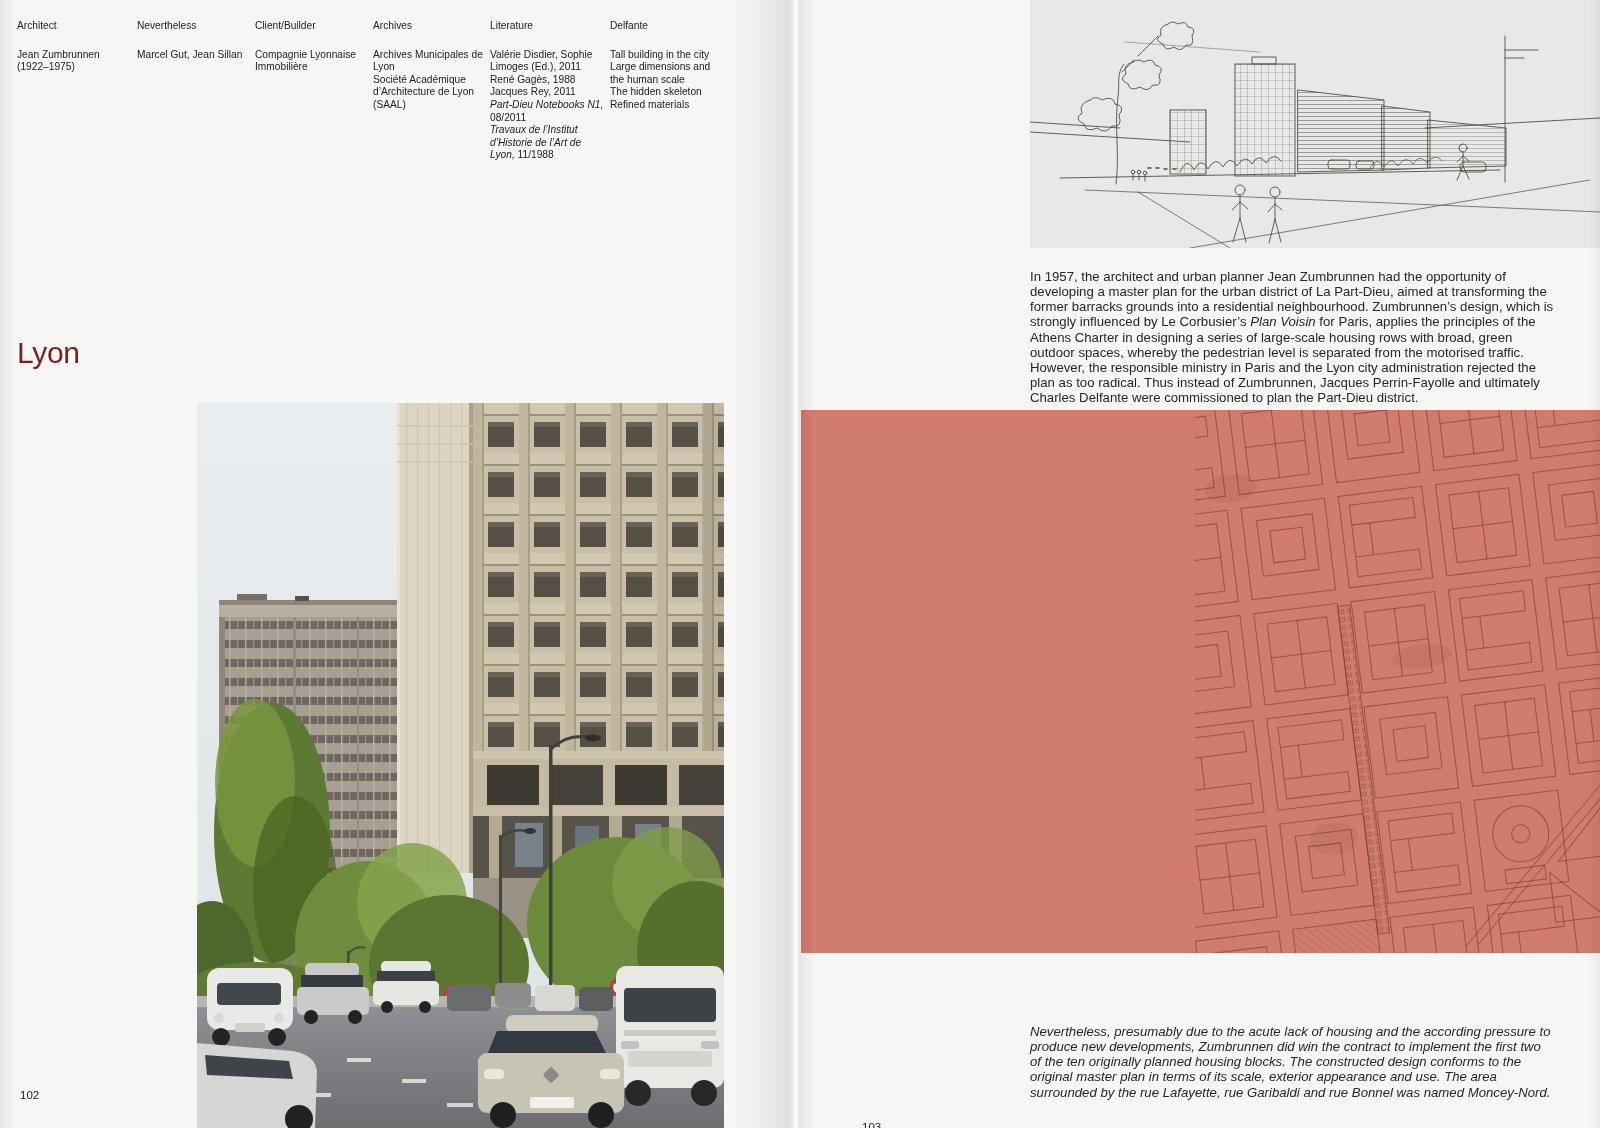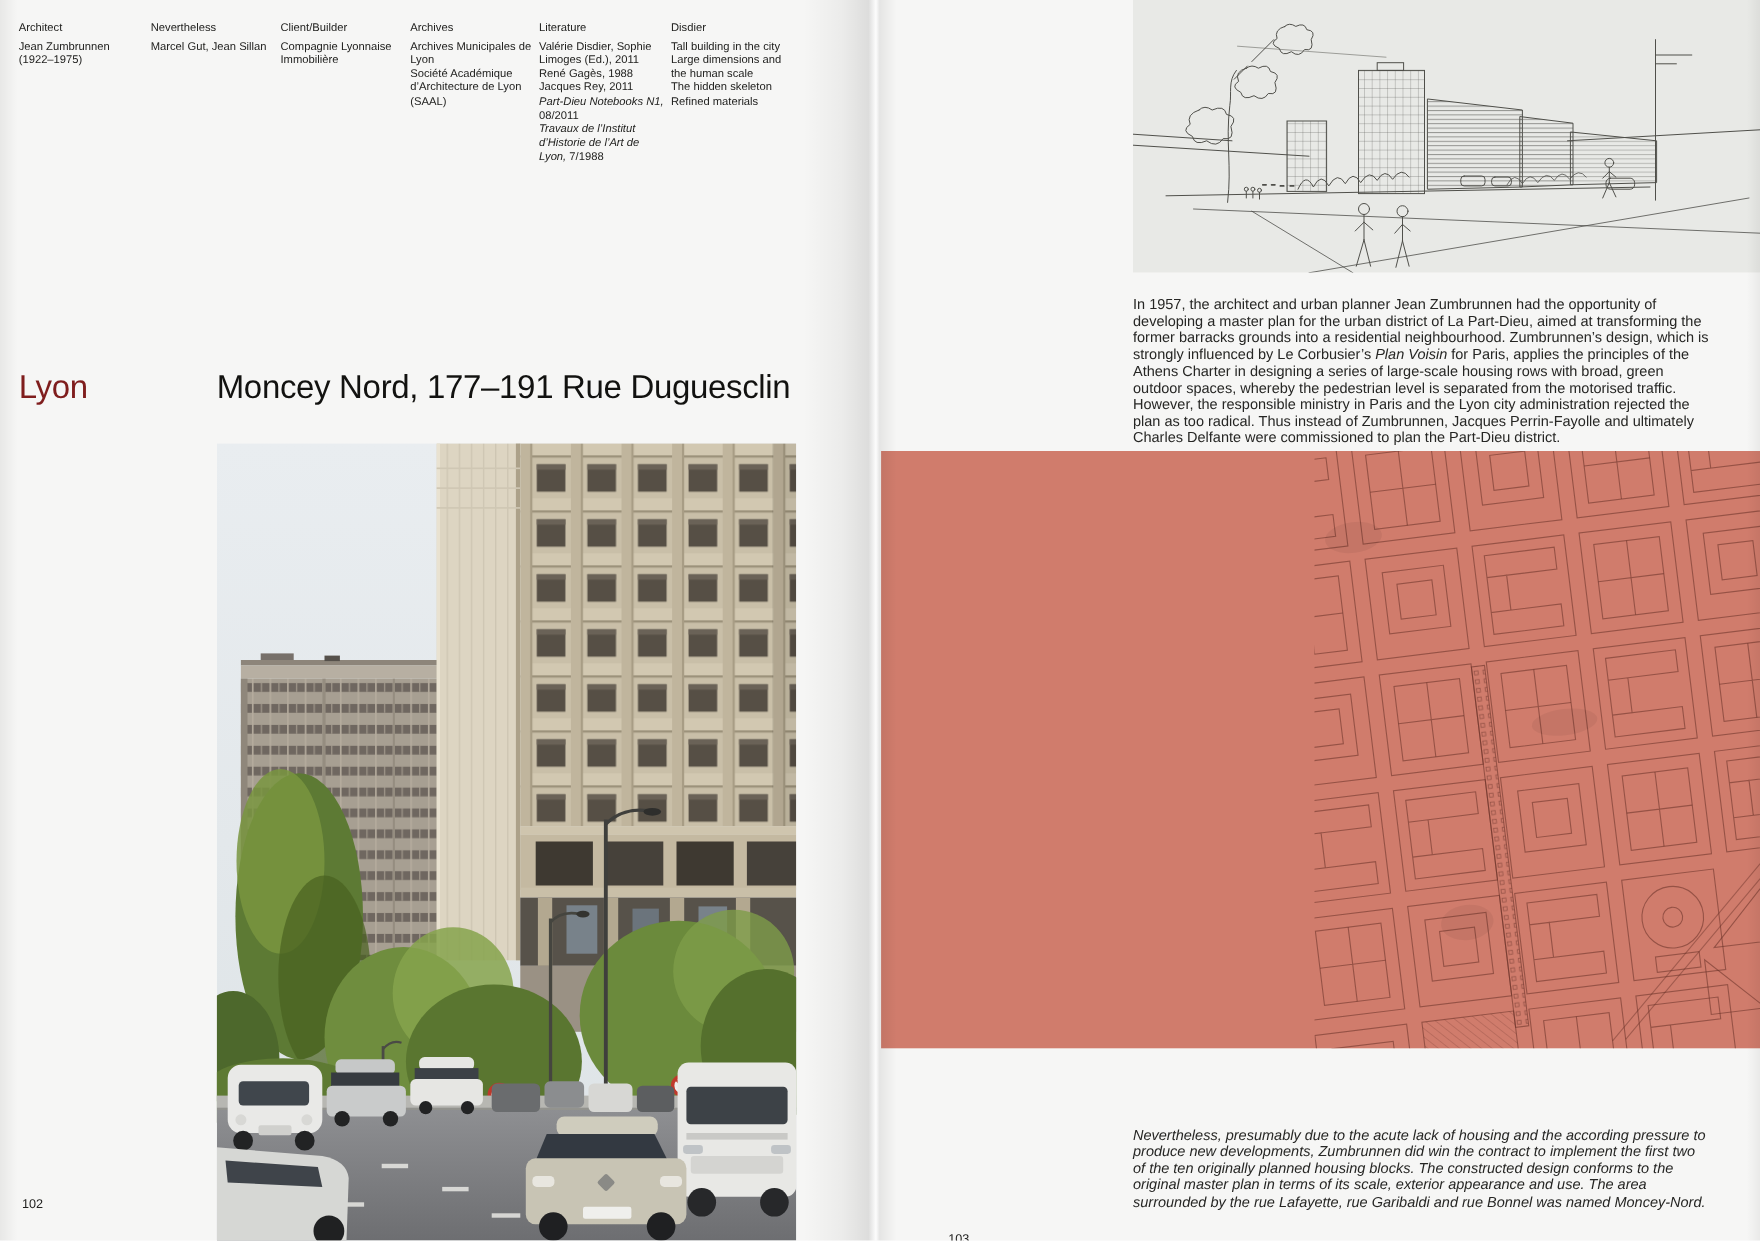--- a/index.html
+++ b/index.html
@@ -8,21 +8,21 @@
   
   .edge-left{position:absolute;left:0;top:0;width:16px;height:1128px;
              background:linear-gradient(to right,rgba(0,0,0,.06),rgba(0,0,0,0));pointer-events:none;}
   .edge-right{position:absolute;right:0;top:0;width:12px;height:1128px;
              background:linear-gradient(to left,rgba(0,0,0,.05),rgba(0,0,0,0));pointer-events:none;}
   .gutter{position:absolute;left:730px;top:0;width:85px;height:1128px;pointer-events:none;
           background:linear-gradient(to right,rgba(0,0,0,0) 0%,rgba(0,0,0,.045) 42%,rgba(0,0,0,.10) 70%,
                      rgba(255,255,255,.75) 78%,rgba(0,0,0,.07) 82%,rgba(0,0,0,0) 100%);}
   
   .mcol{position:absolute;top:20px;width:114px;font-size:10.2px;line-height:12.6px;color:#222220;}
-  .mhead{margin-bottom:4px;}
+  .mhead{margin-bottom:16px;}
   .it{font-style:italic;}
   
   .loc{position:absolute;left:4px;top:337px;font-size:30px;line-height:32px;letter-spacing:-.3px;color:#7f1d1d;margin-left:13px;}
   .title{position:absolute;left:197px;top:337px;width:560px;margin:0;font-weight:400;
          font-size:30px;line-height:32.5px;letter-spacing:-.3px;color:#121210;}
   
   figure{margin:0;padding:0;}
   .photo{position:absolute;left:197px;top:403px;width:527px;height:725px;overflow:hidden;}
   .sketch{position:absolute;left:1030px;top:0;width:570px;height:248px;overflow:hidden;}
   .salmon{position:absolute;left:801px;top:410px;width:799px;height:543px;background:#d07c6c;}
@@ -58,33 +58,33 @@
       <div class="mhead">Archives</div>
       <div>Archives Municipales de Lyon</div>
       <div>Société Académique d’Architecture de Lyon (SAAL)</div>
     </div>
     <div class="mcol" style="left:490px">
       <div class="mhead">Literature</div>
       <div><span class="it"></span><span>Valérie Disdier, Sophie Limoges (Ed.), 2011</span></div>
       <div><span class="it"></span><span>René Gagès, 1988</span></div>
       <div><span class="it"></span><span>Jacques Rey, 2011</span></div>
       <div><span class="it">Part-Dieu Notebooks N1,</span><span> 08/2011</span></div>
-      <div><span class="it">Travaux de l’Institut d’Historie de l’Art de Lyon,</span><span> 7/1988</span></div>
+      <div><span class="it">Travaux de l’Institut d’Historie de l’Art de Lyon,</span><span> 11/1988</span></div>
     </div>
     <div class="mcol" style="left:610px">
-      <div class="mhead">Disdier</div>
+      <div class="mhead">Delfante</div>
       <div>Tall building in the city</div>
       <div>Large dimensions and the human scale</div>
       <div>The hidden skeleton</div>
       <div>Refined materials</div>
     </div>
 
     <div class="loc">Lyon</div>
 
-    <h1 class="title"><span>Moncey Nord, 177–191 Rue Duguesclin</span><br>
+    <h1 class="title"><br>
       </h1>
 
     <figure class="photo">
       <svg viewBox="0 0 527 725" width="527" height="725" preserveAspectRatio="none" aria-hidden="true">
         <defs>
           <linearGradient id="skyg" x1="0" y1="0" x2="0" y2="1">
             <stop offset="0" stop-color="#e9edf0"></stop>
               <stop offset="1" stop-color="#dde3e6"></stop>
           </linearGradient>
           <linearGradient id="roadg" x1="0" y1="0" x2="0" y2="1">

